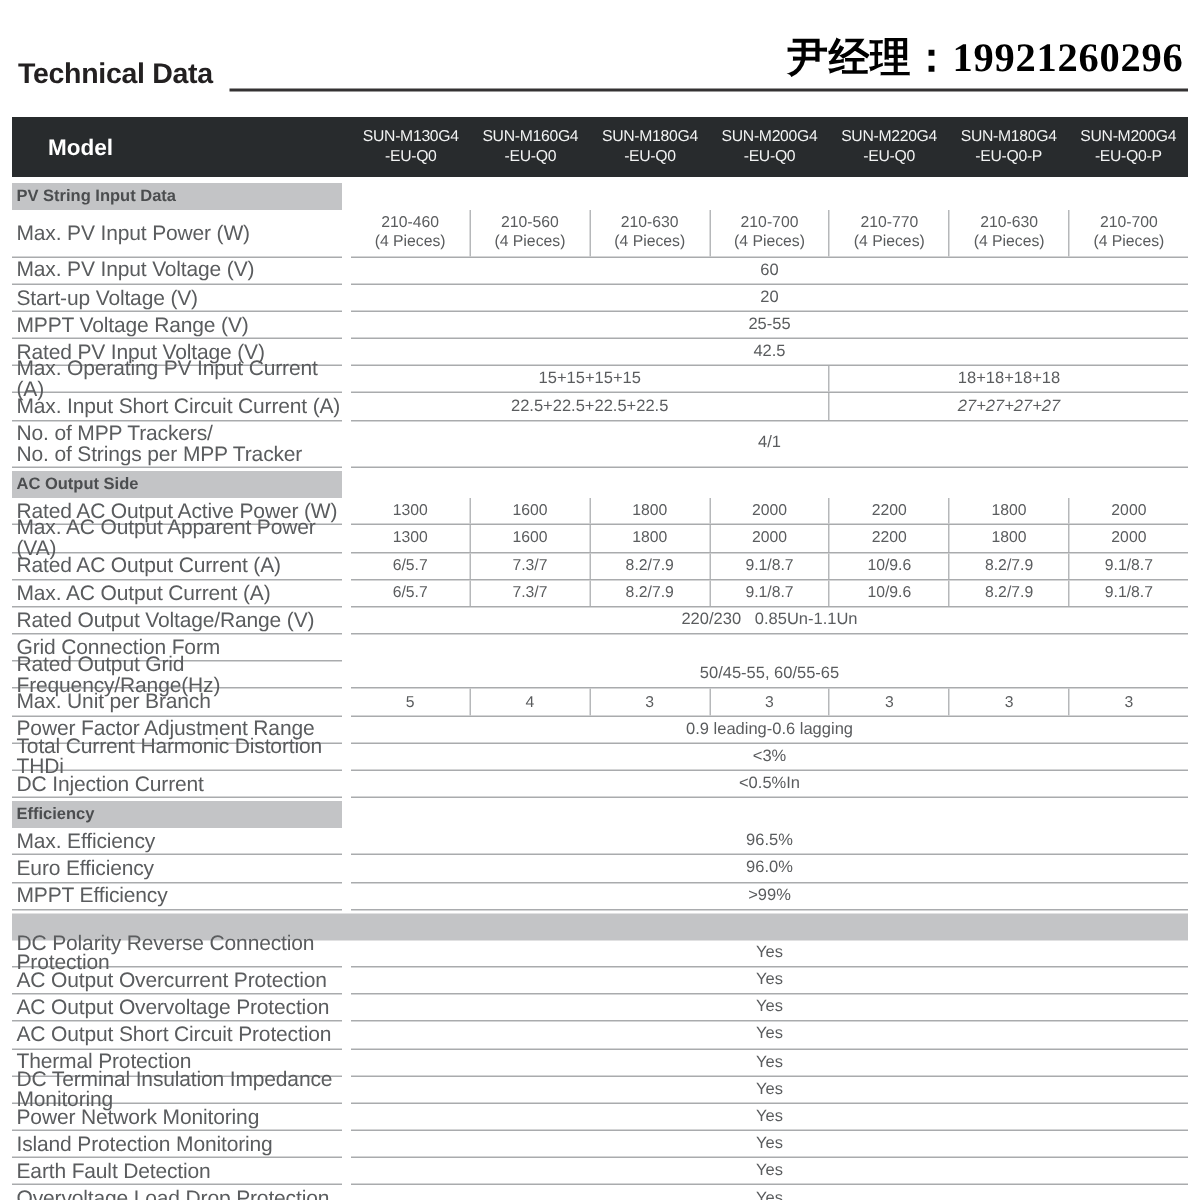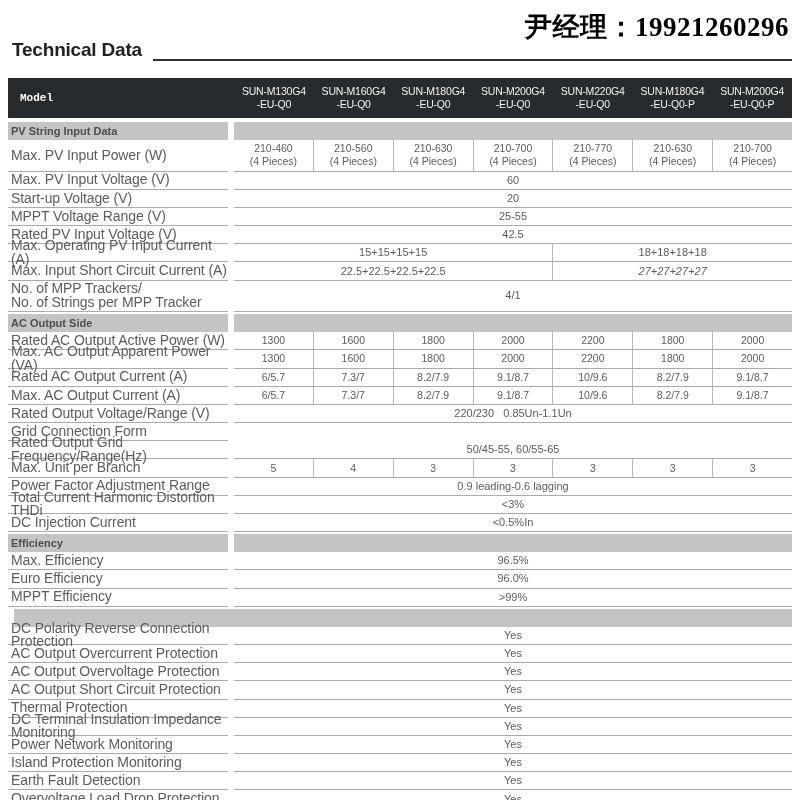--- a/index.html
+++ b/index.html
@@ -18,21 +18,21 @@
   .page {
     position: relative;
     width: 800px;
     height: 800px;
     overflow: hidden;
     background: #ffffff;
     font-family: "Liberation Sans", "DejaVu Sans", sans-serif;
   }
   .contact {
     position: absolute;
-    top: 9px;
+    top: 20px;
     right: 11px;
     font-family: "Liberation Serif", "DejaVu Serif", serif;
     font-weight: 700;
     font-size: 27px;
     letter-spacing: 0.5px;
     color: var(--contact-text);
     white-space: nowrap;
   }
   .title-row {
     display: flex;
@@ -58,37 +58,36 @@
   
   .thead {
     display: flex;
     align-items: center;
     height: 40px;
     background: var(--table-header-bg);
     margin-bottom: 4px;
   }
   .th-model {
     width: 220px;
-    padding-left: 12px;
-    font-size: 11px;
+    padding-left: 24px;
+    font-size: 15px;
     font-weight: 700;
     color: #ffffff;
-    font-family: Liberation Mono, monospace;
   }
   .th-gap { width: 6px; }
   .th-col {
     flex: 1;
     text-align: center;
     font-size: 10.5px;
     line-height: 13px;
     color: var(--table-header-text);
     letter-spacing: -0.2px;
   }
   
-  .secbar { display: flex; height: 18px; margin-top: 2px; }
+  .secbar { display: flex; height: 18px; margin-top: 2px; flex-direction: column; }
   .secbar.first { margin-top: 0; }
   .sec-label {
     width: 220px;
     background: var(--section-bg);
     color: var(--section-text);
     font-size: 11px;
     font-weight: 700;
     line-height: 18px;
     padding-left: 3px;
   }

